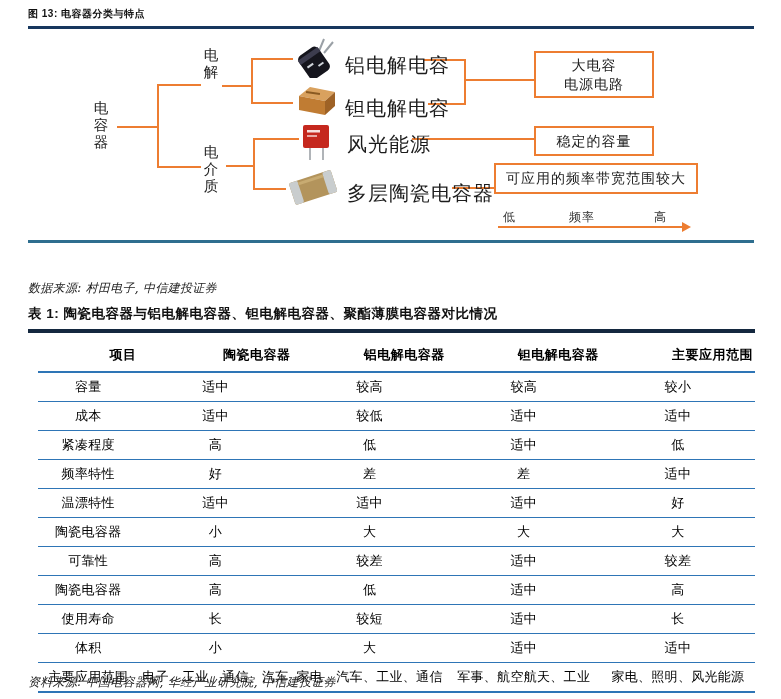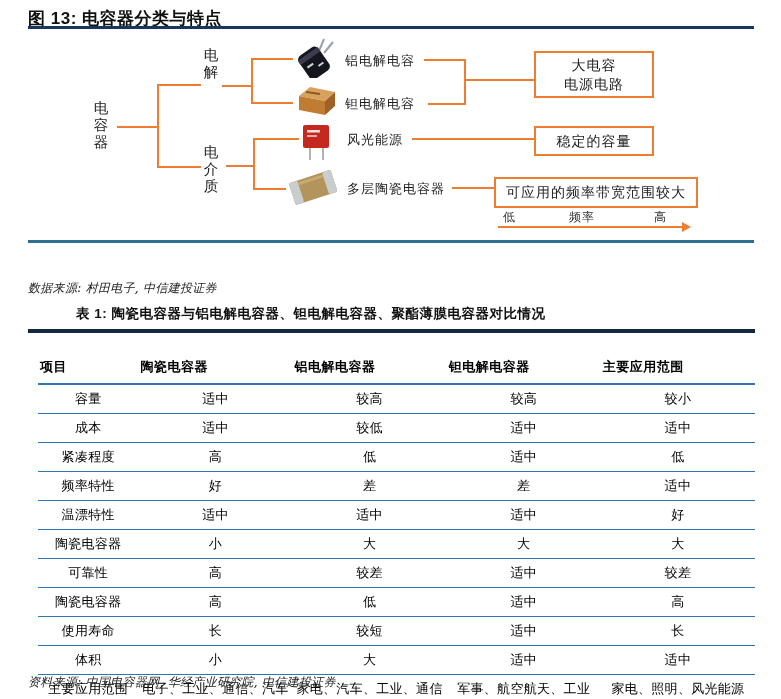--- a/index.html
+++ b/index.html
@@ -7,50 +7,50 @@
     --navy:#17375E;
     --teal:#2E6E8F;
     --blue:#2E75B6;
     --ink:#111111;
   }
   html,body{margin:0;padding:0;background:#ffffff;}
   .page{
     position:relative;width:781px;height:699px;background:#ffffff;overflow:hidden;
     font-family:"Liberation Sans",sans-serif;color:var(--ink);
   }
-  .fig-title{position:absolute;left:28px;top:7px;font-size:17px;font-weight:700;letter-spacing:.5px;}
+  .fig-title{position:absolute;left:28px;top:7px;font-size:10px;font-weight:700;letter-spacing:.5px;}
   .rule{position:absolute;}
   .rule-navy{background:var(--navy);}
   .rule-teal{background:var(--teal);}
   .vlabel{
     position:absolute;width:18px;font-size:14.5px;line-height:17px;text-align:center;
     word-break:break-all;color:#1c1c1c;letter-spacing:0;
   }
-  .leaf-label{position:absolute;font-size:13px;color:#1c1c1c;letter-spacing:1px;white-space:nowrap;}
+  .leaf-label{position:absolute;font-size:20px;color:#1c1c1c;letter-spacing:1px;white-space:nowrap;}
   .ln{position:absolute;background:var(--orange);}
   .callout{
     position:absolute;border:2px solid var(--orange);background:#fff;
     display:flex;flex-direction:column;align-items:center;justify-content:center;
     font-size:14px;color:#1c1c1c;text-align:center;line-height:19px;letter-spacing:1px;
   }
   .cap-img{position:absolute;}
   .freq-label{position:absolute;font-size:12px;color:#333;letter-spacing:1px;}
   .arrow-head{
     position:absolute;width:0;height:0;
     border-left:9px solid var(--orange);border-top:5px solid transparent;border-bottom:5px solid transparent;
   }
   .source-note{
     position:absolute;left:28px;font-size:12px;color:#222;
     font-family:"DejaVu Serif",serif;font-style:italic;letter-spacing:.3px;
   }
-  .tbl-title{position:absolute;left:28px;top:305px;font-size:13.5px;font-weight:700;letter-spacing:.5px;margin-left:48px;}
+  .tbl-title{position:absolute;left:28px;top:305px;font-size:13.5px;font-weight:700;letter-spacing:.5px;}
   .cmp-table-wrap{position:absolute;left:38px;top:334px;width:717px;}
   table.cmp{width:100%;border-collapse:collapse;table-layout:fixed;}
   table.cmp th{
-    font-size:13px;font-weight:700;padding:24px 2px 7px 2px;text-align:left;color:#000;
+    font-size:13px;font-weight:700;padding:12px 2px 7px 2px;text-align:right;color:#000;
     border-bottom:2px solid var(--blue);letter-spacing:.5px;
   }
   table.cmp td{
     font-size:13px;font-weight:400;padding:5px 2px;text-align:center;color:#000;
     border-bottom:1.5px solid var(--blue);letter-spacing:.3px;white-space:nowrap;overflow:hidden;
   }
   table.cmp tr td:first-child{font-weight:400;}
   table.cmp tbody tr:last-child td{border-bottom:2px solid var(--blue);}
   table.cmp col.c0{width:14%;}
   table.cmp col.cx{width:21.5%;}
@@ -126,21 +126,21 @@
   <div class="leaf-label" style="left:347px;top:131px;">风光能源</div>
   <div class="leaf-label" style="left:347px;top:180px;">多层陶瓷电容器</div>
 
   <div class="callout" style="left:534px;top:126px;width:116px;height:26px;">
     <span>稳定的容量</span>
   </div>
   <div class="callout" style="left:534px;top:51px;width:116px;height:43px;">
     <span>大电容</span>
     <span>电源电路</span>
   </div>
-  <div class="callout" style="left:494px;top:177px;width:200px;height:27px;">
+  <div class="callout" style="left:494px;top:163px;width:200px;height:27px;">
     <span>可应用的频率带宽范围较大</span>
   </div>
 
   <div class="freq-label" style="left:503px;top:209px;">低</div>
   <div class="freq-label" style="left:569px;top:209px;">频率</div>
   <div class="freq-label" style="left:654px;top:209px;">高</div>
   <div class="ln" style="left:498px;top:226px;width:184px;height:2px;"></div>
   <div class="arrow-head" style="left:682px;top:222px;"></div>
 
   <div class="rule rule-teal" style="left:28px;top:240px;width:726px;height:3px;"></div>

